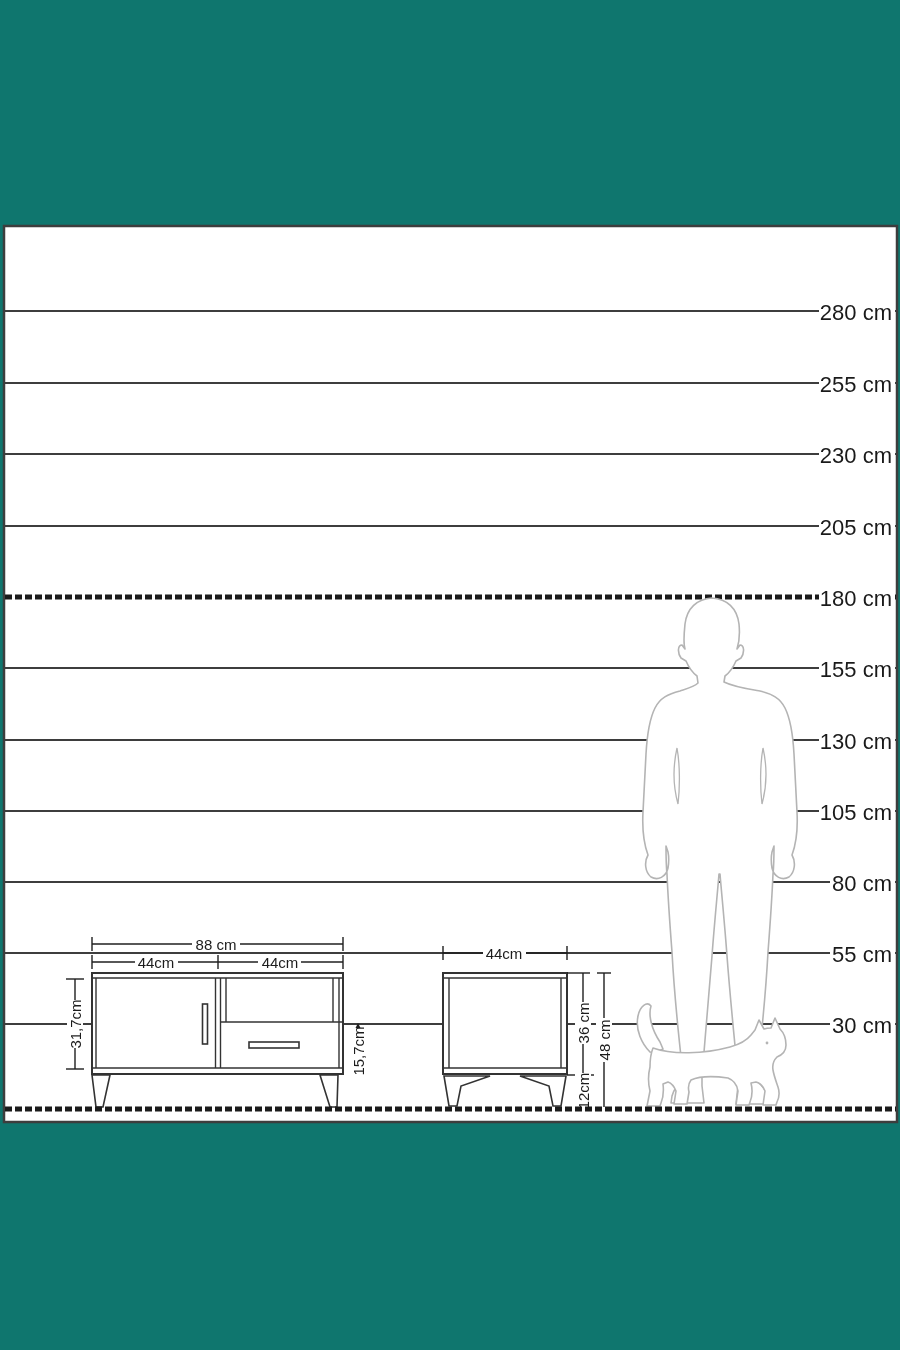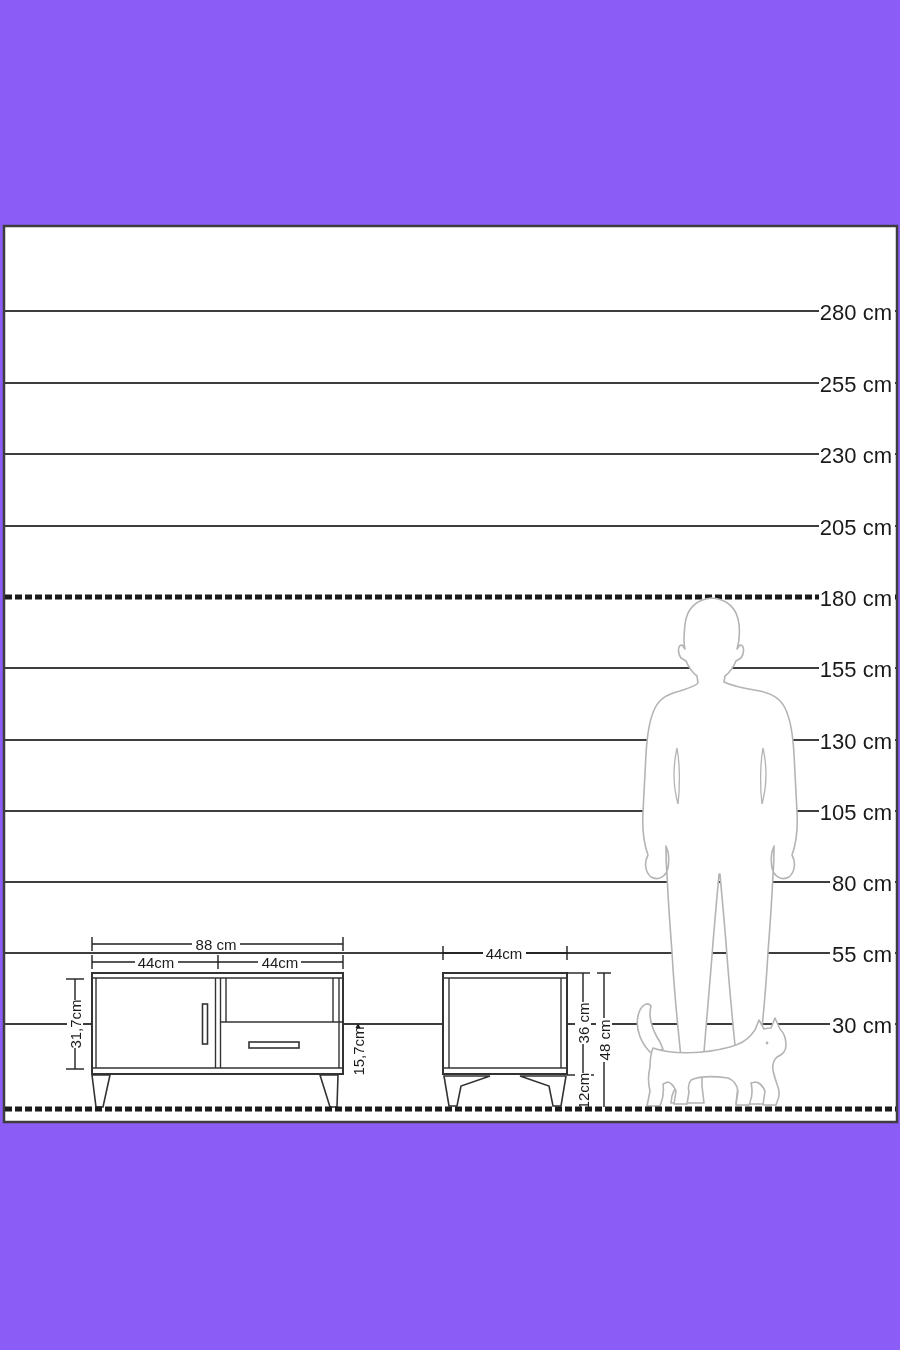--- a/index.html
+++ b/index.html
@@ -1,16 +1,16 @@
 <!DOCTYPE html>
 <html><head>
 <meta charset="utf-8">
 <style>
   html,body{margin:0;padding:0;background:#ffffff;}
-  .stage{width:900px;height:1350px;position:relative;background:#8b5cf6;}
+  .stage{width:900px;height:1350px;position:relative;background:#0f766e;}
   svg{display:block;}
   text{font-family:"Liberation Sans", sans-serif;}
   .scale-text{font-size:22px;fill:#1a1a1a;}
   .dim-text{font-size:15px;fill:#1c1c1c;}
   .vc{dominant-baseline:central;}
   .frame{fill:#ffffff;stroke:#3d3d3d;stroke-width:2.5;}
   .grid{stroke:#3d3d3d;stroke-width:2;}
   .grid-strong{stroke:#1b1b1b;stroke-width:5;stroke-dasharray:7 3;}
   .furn{fill:#ffffff;stroke:#333333;stroke-width:2;}
   .furn-thin{fill:none;stroke:#333333;stroke-width:1.4;}

